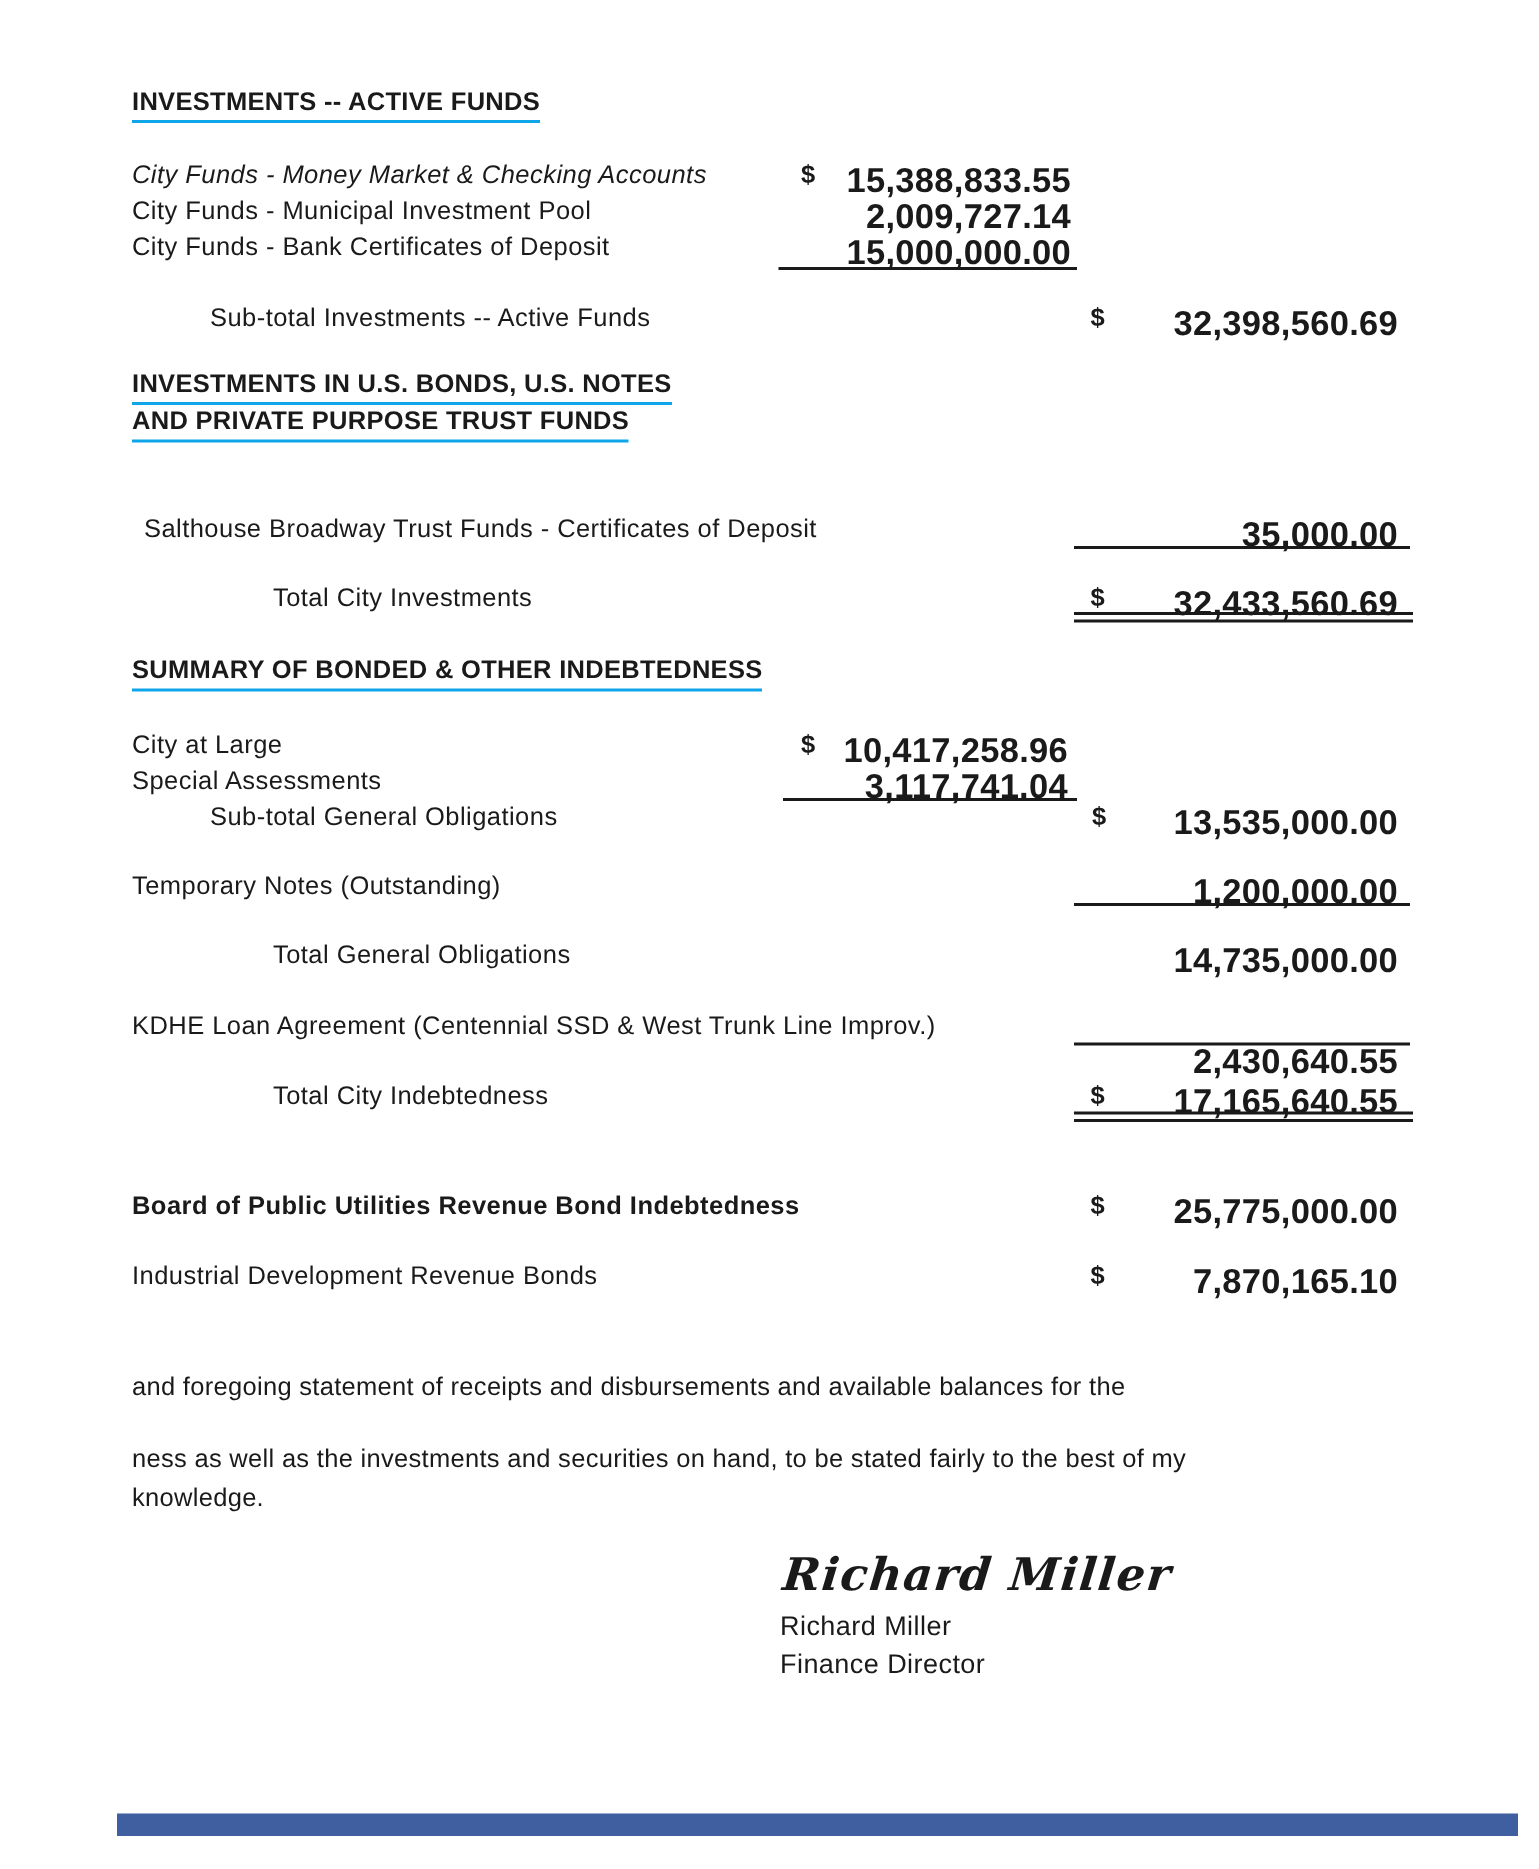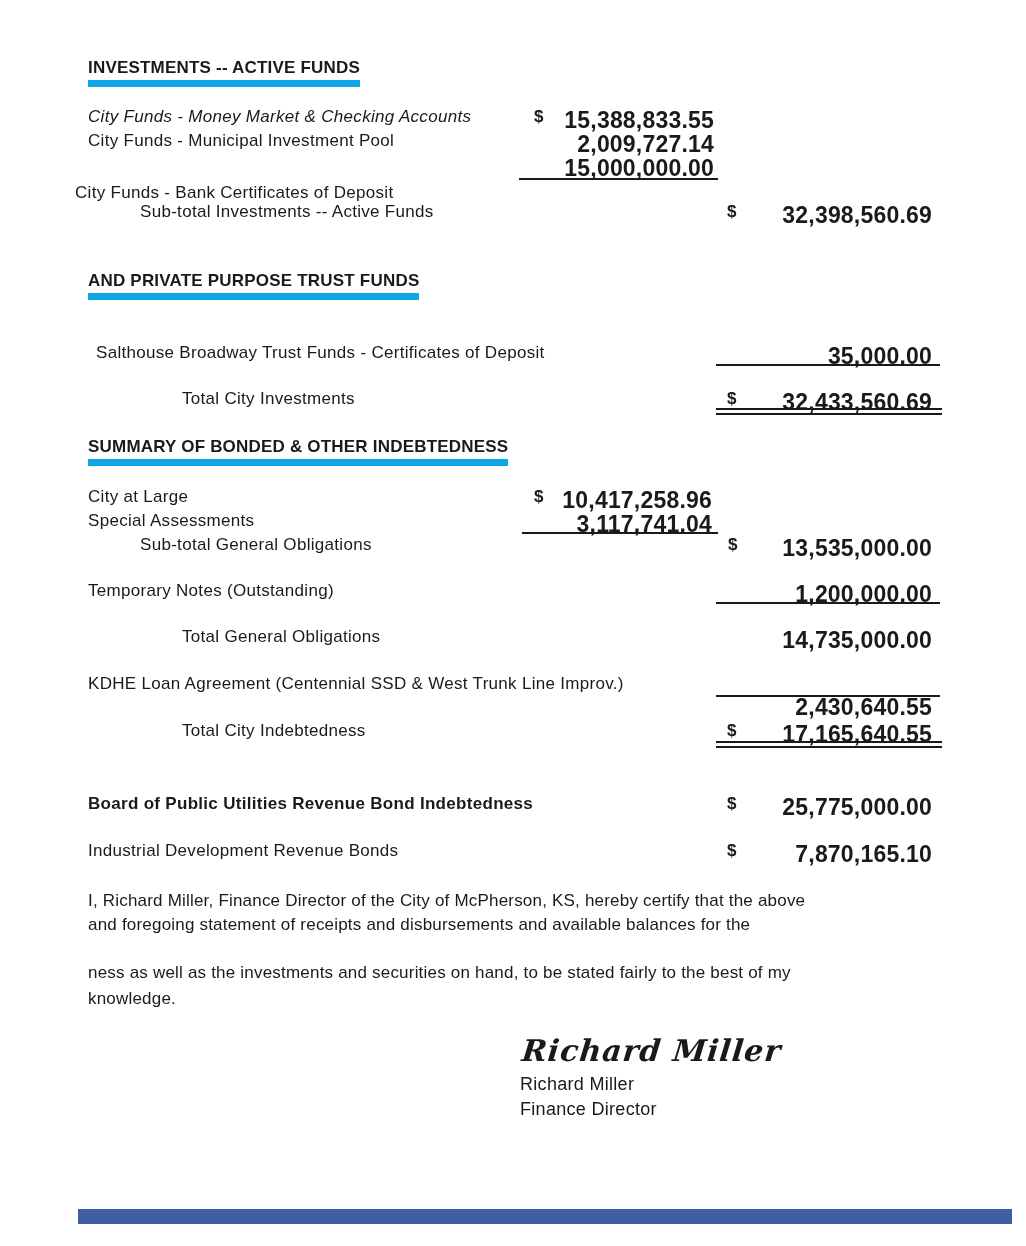--- a/index.html
+++ b/index.html
@@ -10,21 +10,21 @@
     font-family:"Liberation Sans", sans-serif;
     color:#1a1a1a;
     overflow:hidden;
   }
   .abs{position:absolute;white-space:nowrap;}
   .lbl{font-size:17px;letter-spacing:0.3px;}
   .amt{font-size:23px;font-weight:bold;text-align:right;letter-spacing:0.2px;}
   .dollar{font-size:17px;font-weight:bold;}
   .hdr{
     font-size:17px;font-weight:bold;letter-spacing:0.2px;
-    border-bottom:7px solid #0ea5e9;padding-bottom:2px;
+    border-bottom:2px solid #0ea5e9;padding-bottom:2px;
   }
   .rule{height:2px;background:#1a1a1a;}
   .dblrule{height:3px;border-top:2px solid #1a1a1a;border-bottom:2px solid #1a1a1a;background:transparent;}
   .para{font-size:17px;letter-spacing:0.2px;}
   .sig-script{
     font-family:"DejaVu Serif", serif;
     font-style:italic;font-weight:bold;
     font-size:30px;letter-spacing:1px;
     transform:skewX(-6deg);
   }
@@ -38,29 +38,30 @@
 
   <div class="abs hdr" style="left:88px;top:58px;">INVESTMENTS -- ACTIVE FUNDS</div>
 
   <div class="abs lbl" style="left:88px;top:107px;font-style:italic;">City Funds - Money Market &amp; Checking Accounts</div>
   <div class="abs dollar" style="left:534px;top:107px;">$</div>
   <div class="abs amt" style="left:542px;top:107px;width:172px;">15,388,833.55</div>
 
   <div class="abs lbl" style="left:88px;top:131px;text-align:right;">City Funds - Municipal Investment Pool</div>
   <div class="abs amt" style="left:542px;top:131px;width:172px;">2,009,727.14</div>
 
-  <div class="abs lbl" style="left:75px;top:155px;margin-top:28px;">City Funds - Bank Certificates of Deposit</div>
+  <div class="abs lbl" style="left:88px;top:155px;">City Funds - Bank Certificates of Deposit</div>
   <div class="abs amt" style="left:542px;top:155px;width:172px;">15,000,000.00</div>
 
   <div class="abs rule" style="left:519px;top:178px;width:199px;"></div>
 
   <div class="abs lbl" style="left:140px;top:202px;">Sub-total Investments -- Active Funds</div>
   <div class="abs dollar" style="left:727px;top:202px;">$</div>
   <div class="abs amt" style="left:758px;top:202px;width:174px;">32,398,560.69</div>
 
+  <div class="abs hdr" style="left:88px;top:246px;">INVESTMENTS IN U.S. BONDS, U.S. NOTES</div>
   <div class="abs hdr" style="left:88px;top:271px;">AND PRIVATE PURPOSE TRUST FUNDS</div>
 
   <div class="abs lbl" style="left:96px;top:343px;">Salthouse Broadway Trust Funds - Certificates of Deposit</div>
   <div class="abs amt" style="left:758px;top:343px;width:174px;">35,000.00</div>
   <div class="abs rule" style="left:716px;top:364px;width:224px;"></div>
 
   <div class="abs lbl" style="left:182px;top:389px;">Total City Investments</div>
   <div class="abs dollar" style="left:727px;top:389px;">$</div>
   <div class="abs amt" style="left:758px;top:389px;width:174px;">32,433,560.69</div>
   <div class="abs dblrule" style="left:716px;top:408px;width:226px;"></div>
@@ -96,21 +97,20 @@
   <div class="abs dblrule" style="left:716px;top:741px;width:226px;"></div>
 
   <div class="abs lbl" style="left:88px;top:794px;font-weight:bold;">Board of Public Utilities Revenue Bond Indebtedness</div>
   <div class="abs dollar" style="left:727px;top:794px;">$</div>
   <div class="abs amt" style="left:758px;top:794px;width:174px;">25,775,000.00</div>
 
   <div class="abs lbl" style="left:88px;top:841px;">Industrial Development Revenue Bonds</div>
   <div class="abs dollar" style="left:727px;top:841px;">$</div>
   <div class="abs amt" style="left:758px;top:841px;width:174px;">7,870,165.10</div>
 
-  <div class="abs para" style="left:88px;top:891px;">I, Richard Miller, Finance Director of the City of McPherson, KS, hereby certify that the above</div>
   <div class="abs para" style="left:88px;top:915px;">and foregoing statement of receipts and disbursements and available balances for the</div>
   <div class="abs para" style="left:88px;top:963px;">ness as well as the investments and securities on hand, to be stated fairly to the best of my</div>
   <div class="abs para" style="left:88px;top:989px;">knowledge.</div>
 
   <div class="abs sig-script" style="left:522px;top:1033px;">Richard Miller</div>
   <div class="abs sig-print" style="left:520px;top:1074px;">Richard Miller</div>
   <div class="abs sig-print" style="left:520px;top:1099px;">Finance Director</div>
 
   <div id="accent-bar" style="left: 78px; top: 1209px; width: 934px; height: 15px; background: rgb(63, 95, 161);"></div>
 

